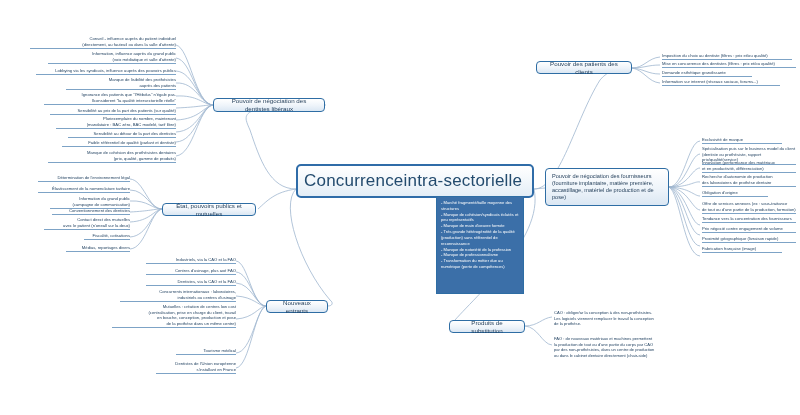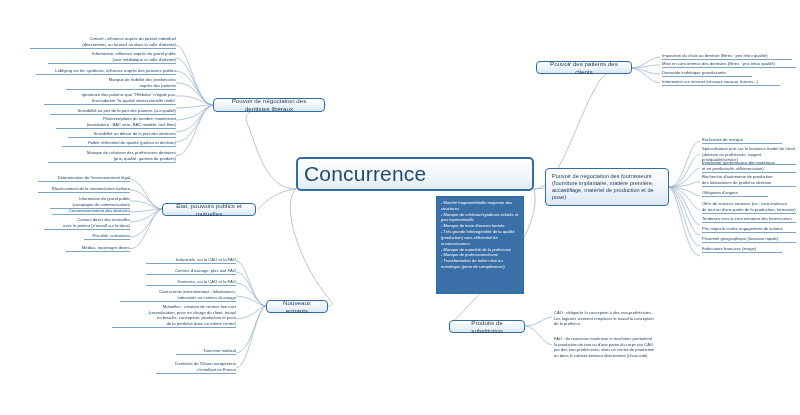--- a/index.html
+++ b/index.html
@@ -21,24 +21,24 @@
     border:1px solid #2e6da4;
     border-radius:4px;
     background:linear-gradient(to bottom,#ffffff 0%,#eef4fa 55%,#dbe7f3 100%);
     color:#1f3b57;
     display:flex;
     align-items:center;
     padding:2px 6px;
     line-height:1.25;
   }
   .node-center{
-    left:296px;top:157px;width:238px;height:34px;
+    left:296px;top:164px;width:238px;height:34px;
     border:2px solid #2f6ca8;
     border-radius:5px;
-    font-size:21px;
+    font-size:17px;
     background:linear-gradient(to bottom,#ffffff 0%,#f2f7fb 50%,#e3edf6 100%);
     letter-spacing:.2px;
   }
   .node-center span{color:#234b6e;}
 
   .node-sm{font-size:6.2px;justify-content:center;text-align:center;}
 
   #n-dentistes{left:213px;top:98px;width:112px;height:14px;}
   #n-etat{left:162px;top:203px;width:94px;height:13px;}
   #n-nouveaux{left:266px;top:300px;width:62px;height:13px;}
@@ -140,20 +140,21 @@
     <path d="M669 187 C 684 191 688 234 700 235"></path>
     <path d="M669 187 C 682 192 686 245 700 246"></path>
     <path d="M669 187 C 680 193 684 255 700 256"></path>
 
     <path d="M525 326 C 538 326 542 318 552 317"></path>
     <path d="M525 326 C 538 327 542 344 552 345"></path>
   </svg>
 
   <div class="node node-center">
     <span>Concurrence</span>
+    <span>intra-sectorielle</span>
   </div>
 
   <div class="bluebox">
     <div>- Marché fragmenté/taille moyenne des structures</div>
     <div>- Manque de cohésion/syndicats éclatés et peu représentatifs</div>
     <div>- Manque de main d'oeuvre formée</div>
     <div>- Très grande hétérogénéité de la qualité (production) sans référentiel de reconnaissance</div>
     <div>- Manque de notoriété de la profession</div>
     <div>- Manque de professionnalisme</div>
     <div>- Transformation du métier due au numérique (perte de compétences)</div>

